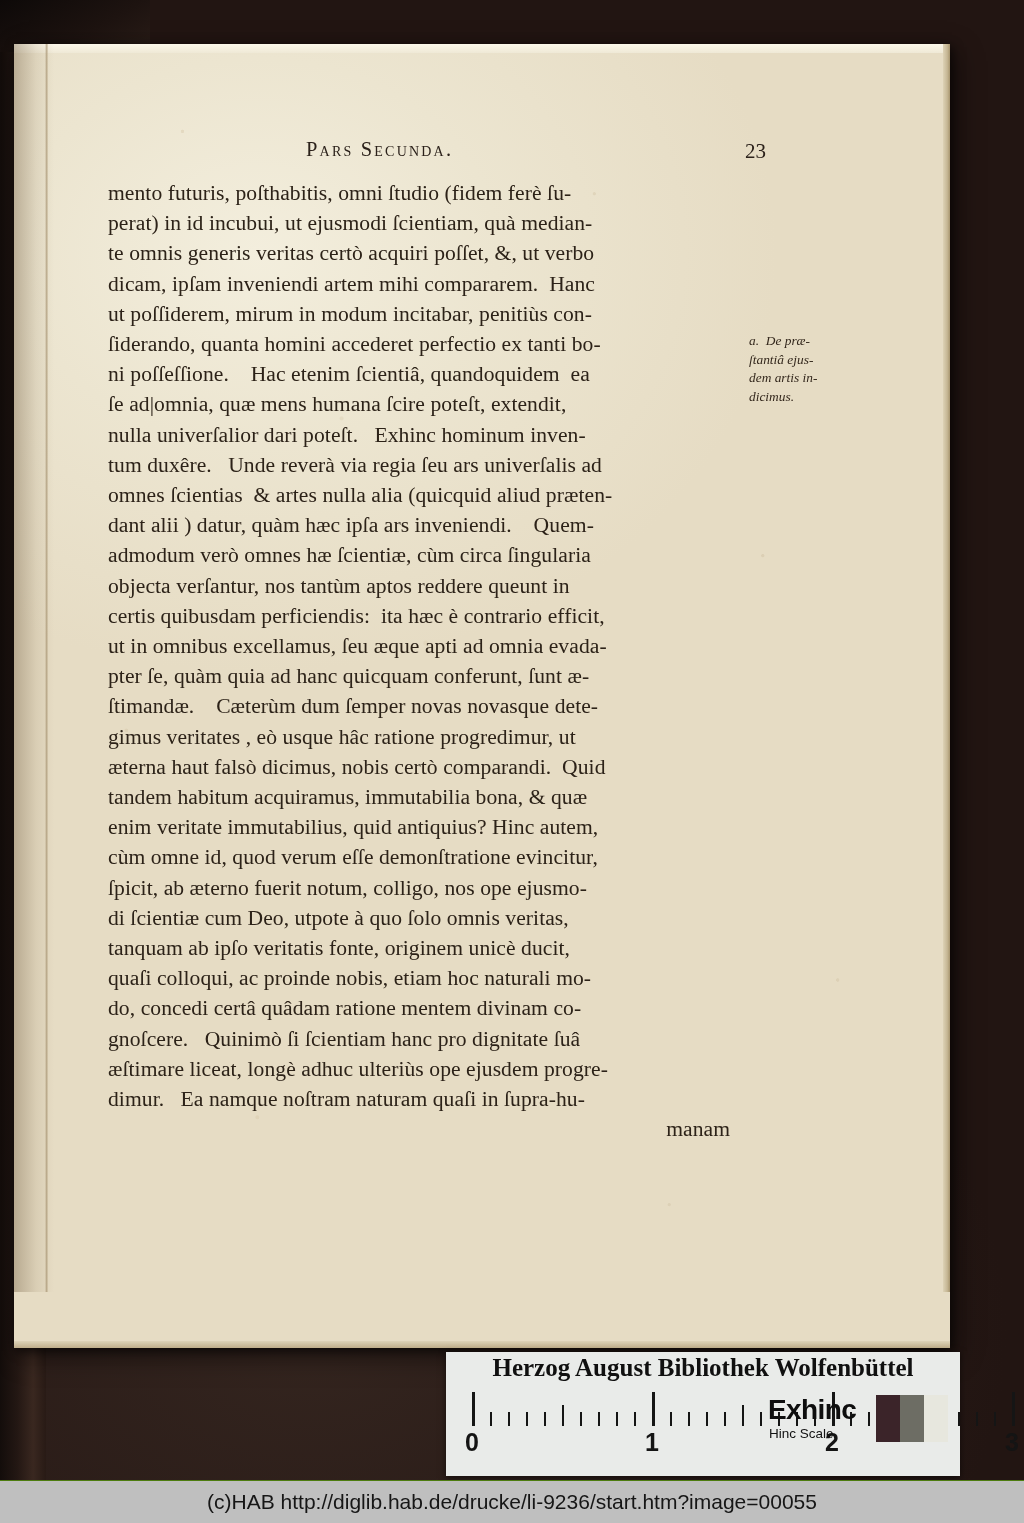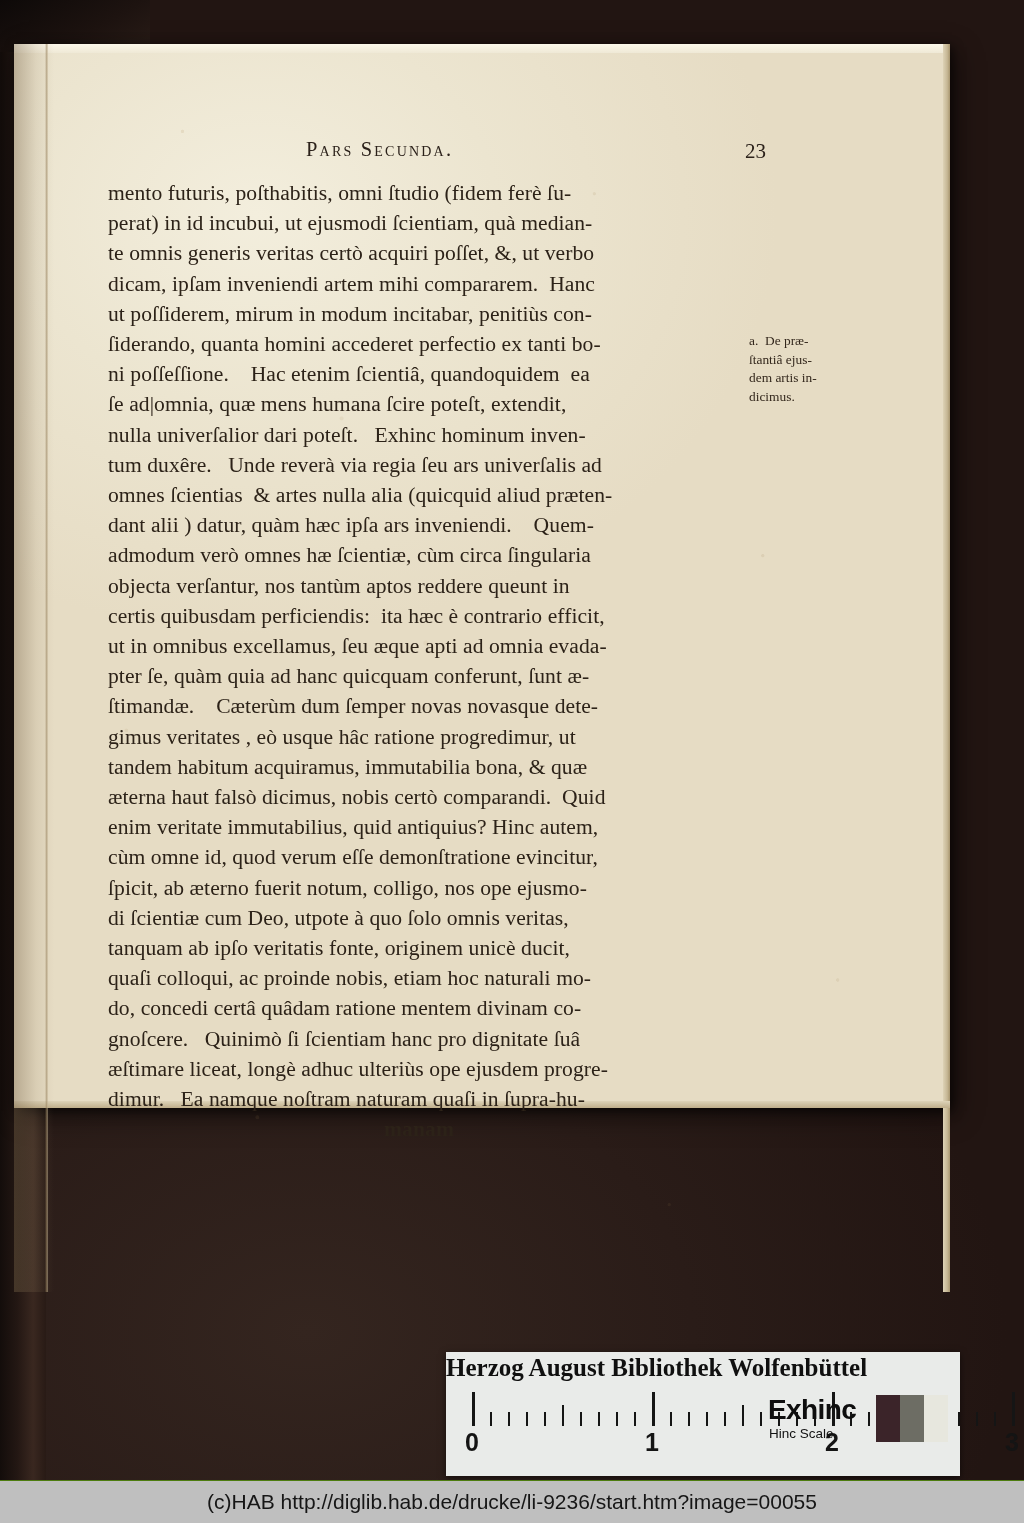--- a/index.html
+++ b/index.html
@@ -40,21 +40,21 @@
     width: 150px; height: 52px;
     background: linear-gradient(150deg, #0d0908 0%, #1d1310 60%, #2a1d18 100%);
   }
 
   
   #paper-leaf {
     position: absolute;
     left: 14px;
     top: 44px;
     width: 936px;
-    height: 1064px;
+    height: 1304px;
     background:
       radial-gradient(ellipse 520px 420px at 26% 16%, #f3eedd 0%, #ece5d0 46%, #e6dcc4 100%),
       linear-gradient(180deg, #f1ecdb 0%, #eae3cd 40%, #e7dfc8 72%, #ded4bb 100%);
     box-shadow:
       2px 3px 10px rgba(0,0,0,.62),
       6px 8px 26px rgba(0,0,0,.45);
   }
   
   #paper-top-edge {
     position: absolute;
@@ -139,54 +139,55 @@
     color: #2b211a;
   }
   .body-line {
     font-size: 21.6px;
     line-height: 30.2px;
     color: #2c2218;
     white-space: pre;
     letter-spacing: .06px;
   }
   #catchword-line {
-    text-align: center;
+    text-align: right;
     padding-right: 36px;
-    font-weight: bold;
   }
 
   
   #marginal-note {
     position: absolute;
     left: 735px;
     top: 288px;
     width: 105px;
   }
   .margin-line {
     font-family: "Liberation Serif", serif;
+    font-style: italic;
     font-size: 13.4px;
     line-height: 18.6px;
     color: #33271c;
     white-space: pre;
   }
 
   
   #calibration-target {
     position: absolute;
     left: 446px;
     top: 1352px;
     width: 514px;
     height: 124px;
     background: #e9ebe9;
     box-shadow: 0 2px 7px rgba(0,0,0,.55);
   }
   #hab-label {
     position: absolute;
     left: 0; top: 2px;
     width: 514px;
+    text-align: center;
     font-family: "Liberation Serif", serif;
     font-weight: 700;
     font-size: 25px;
     color: #101010;
     white-space: pre;
   }
   #ruler {
     position: absolute;
     left: 14px;
     top: 38px;
@@ -309,22 +310,22 @@
         <div class="body-line">tum duxêre.   Unde reverà via regia ſeu ars univerſalis ad</div>
         <div class="body-line">omnes ſcientias  &amp; artes nulla alia (quicquid aliud præten-</div>
         <div class="body-line">dant alii ) datur, quàm hæc ipſa ars inveniendi.    Quem-</div>
         <div class="body-line">admodum verò omnes hæ ſcientiæ, cùm circa ſingularia</div>
         <div class="body-line">objecta verſantur, nos tantùm aptos reddere queunt in</div>
         <div class="body-line">certis quibusdam perficiendis:  ita hæc è contrario efficit,</div>
         <div class="body-line">ut in omnibus excellamus, ſeu æque apti ad omnia evada-</div>
         <div class="body-line">pter ſe, quàm quia ad hanc quicquam conferunt, ſunt æ-</div>
         <div class="body-line">ſtimandæ.    Cæterùm dum ſemper novas novasque dete-</div>
         <div class="body-line">gimus veritates , eò usque hâc ratione progredimur, ut</div>
+        <div class="body-line">æterna haut falsò dicimus, nobis certò comparandi.  Quid</div>
         <div class="body-line">tandem habitum acquiramus, immutabilia bona, &amp; quæ</div>
-        <div class="body-line">æterna haut falsò dicimus, nobis certò comparandi.  Quid</div>
         <div class="body-line">enim veritate immutabilius, quid antiquius? Hinc autem,</div>
         <div class="body-line">cùm omne id, quod verum eſſe demonſtratione evincitur,</div>
         <div class="body-line">ſpicit, ab æterno fuerit notum, colligo, nos ope ejusmo-</div>
         <div class="body-line">di ſcientiæ cum Deo, utpote à quo ſolo omnis veritas,</div>
         <div class="body-line">tanquam ab ipſo veritatis fonte, originem unicè ducit,</div>
         <div class="body-line">quaſi colloqui, ac proinde nobis, etiam hoc naturali mo-</div>
         <div class="body-line">do, concedi certâ quâdam ratione mentem divinam co-</div>
         <div class="body-line">gnoſcere.   Quinimò ſi ſcientiam hanc pro dignitate ſuâ</div>
         <div class="body-line">æſtimare liceat, longè adhuc ulteriùs ope ejusdem progre-</div>
         <div class="body-line">dimur.   Ea namque noſtram naturam quaſi in ſupra-hu-</div>

